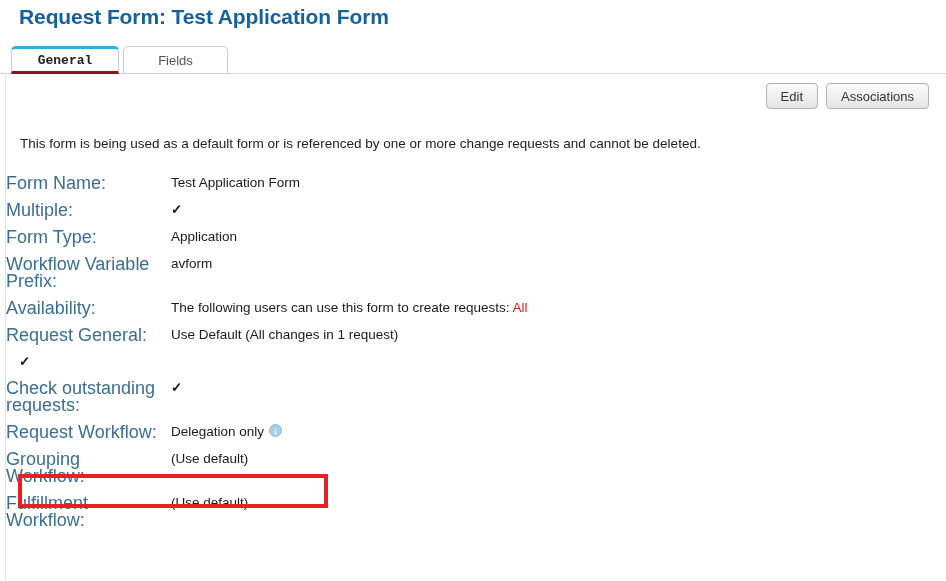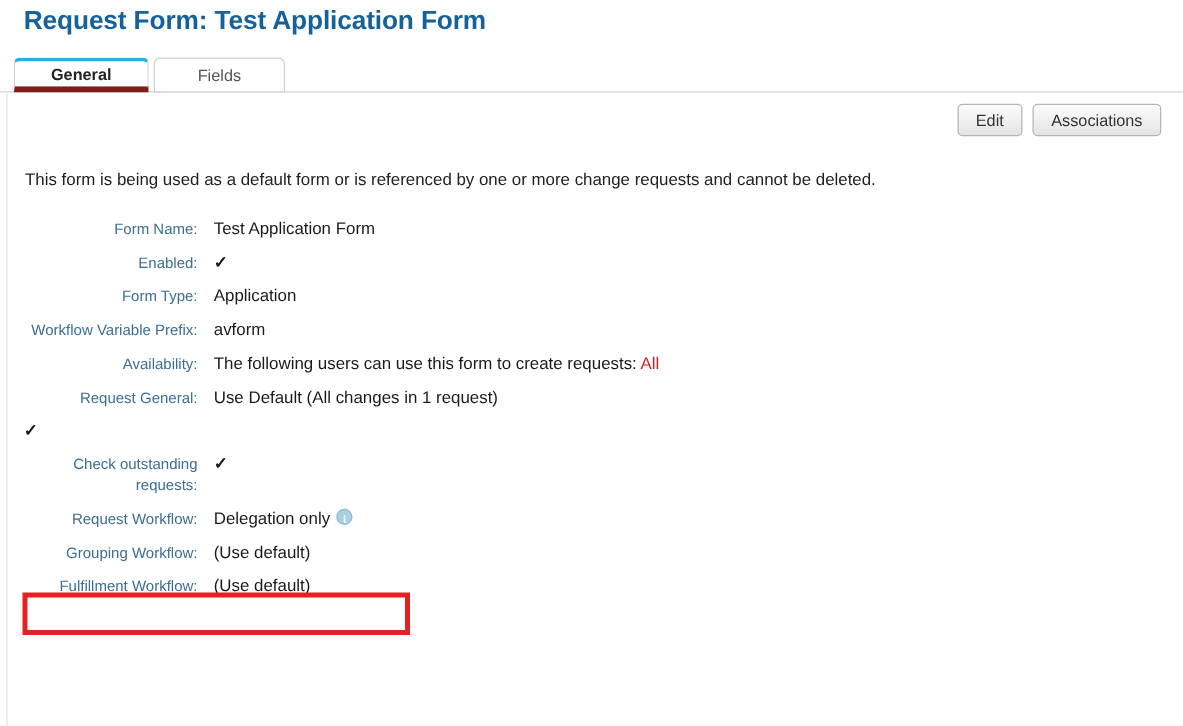--- a/index.html
+++ b/index.html
@@ -47,24 +47,25 @@
     background: #ffffff;
     font-size: 13px;
     color: #555555;
     display: flex;
     align-items: center;
     justify-content: center;
     cursor: pointer;
   }
   .tab.active {
     border-top: 3px solid #22b3e3;
-    border-bottom: 5px solid #7f1d1d;
+    border-bottom: 3px solid #7f1d1d;
     color: #222222;
     font-weight: bold;
     z-index: 3;
+    font-family: Liberation Mono, monospace;
   }
   .tab-general { left: 11px; width: 108px; }
   .tab-fields  { left: 123px; width: 105px; }
 
   
   .panel {
     position: absolute;
     left: 5px;
     top: 74px;
     width: 936px;
@@ -118,22 +119,22 @@
   }
   .row {
     display: flex;
     align-items: flex-start;
     margin-bottom: 9px;
     position: relative;
   }
   .row .label {
     width: 152px;
     flex: 0 0 152px;
-    text-align: right;
-    font-size: 12px;
+    text-align: left;
+    font-size: 18px;
     color: #3c6e91;
     line-height: 17px;
     padding-top: 1px;
   }
   .row .value {
     margin-left: 13px;
     font-size: 13.5px;
     color: #1a1a1a;
     line-height: 17px;
     white-space: nowrap;
@@ -211,21 +212,21 @@
   <div class="notice">This form is being used as a default form or is referenced by one or more change requests and cannot be deleted.</div>
 
   <div class="details">
 
     <div class="row">
       <div class="label">Form Name:</div>
       <div class="value">Test Application Form</div>
     </div>
 
     <div class="row">
-      <div class="label">Enabled:</div>
+      <div class="label">Multiple:</div>
       <div class="value check">✓</div>
     </div>
 
     <div class="row">
       <div class="label">Form Type:</div>
       <div class="value">Application</div>
     </div>
 
     <div class="row">
       <div class="label">Workflow Variable Prefix:</div>

